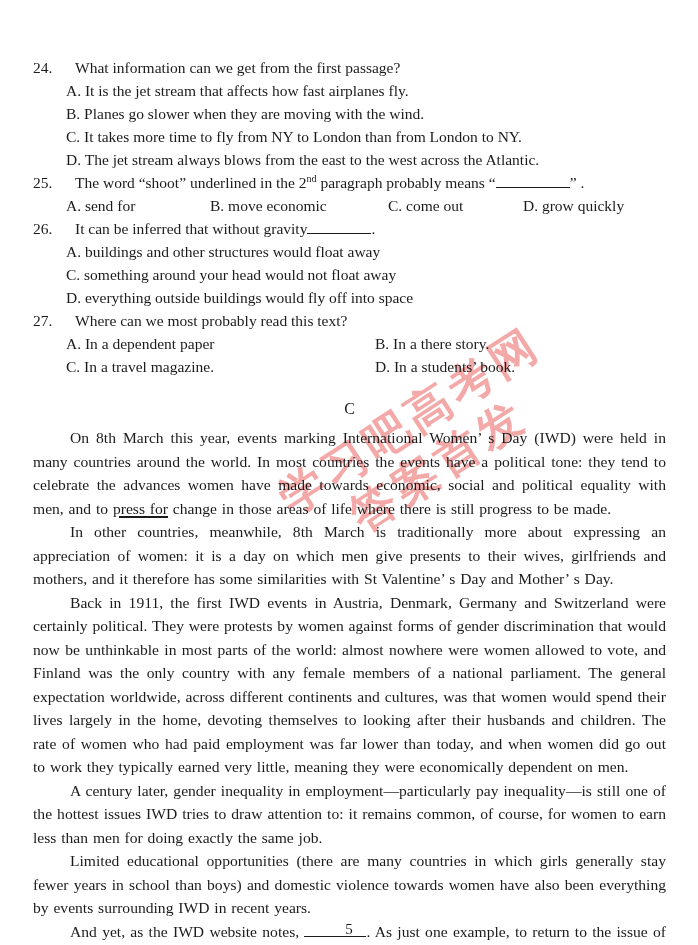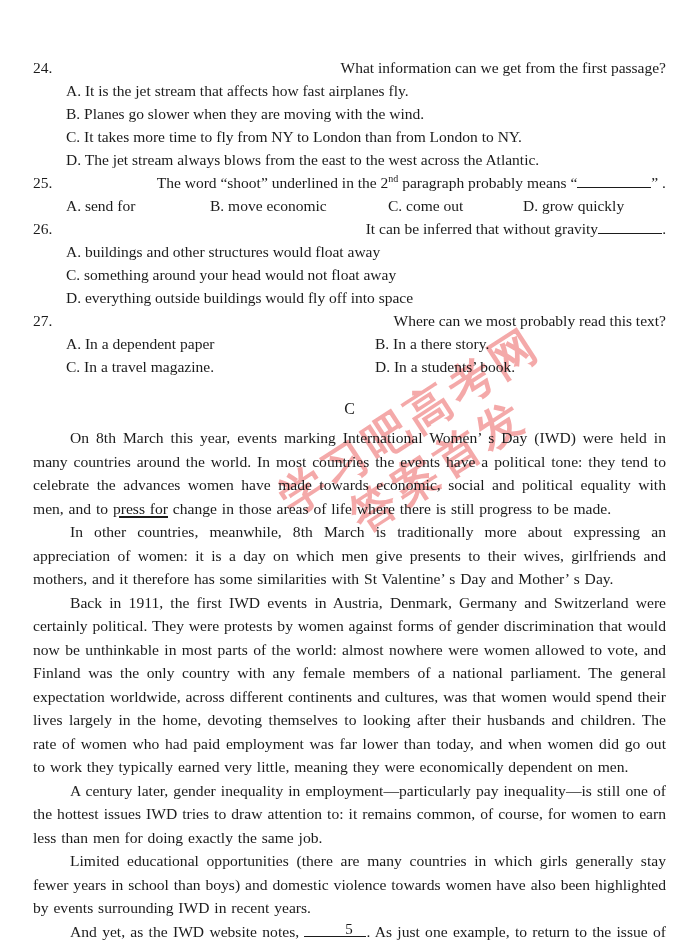--- a/index.html
+++ b/index.html
@@ -32,21 +32,21 @@
     text-align:center;
     z-index:0;
     white-space:nowrap;
     pointer-events:none;
   }
   .content { position:relative; z-index:1;margin-top:44px; }
 
   .question { font-size:15.5px; line-height:23px; }
   .qrow { display:flex; }
   .qnum { flex:0 0 42px; }
-  .qstem { flex:1;text-align:right; }
+  .qstem { flex:1; }
   .opts-stack { margin-left:33px; }
   .opts-grid4 {
     margin-left:33px;
     display:grid;
     grid-template-columns:144px 178px 135px 1fr;
   }
   .opts-grid2 {
     margin-left:33px;
     display:grid;
     grid-template-columns:309px 1fr;
@@ -160,21 +160,21 @@
       </div>
     </div>
 
     <div class="section-header">C</div>
 
     <div class="passage">
       <p class="para"><span>On 8th March this year, events marking International Women’ s Day (IWD) were held in many countries around the world. In most countries the events have a political tone: they tend to celebrate the advances women have made towards economic, social and political equality with men, and to </span><span class="underlined">press for</span><span> change in those areas of life where there is still progress to be made.</span></p>
       <p class="para">In other countries, meanwhile, 8th March is traditionally more about expressing an appreciation of women: it is a day on which men give presents to their wives, girlfriends and mothers, and it therefore has some similarities with St Valentine’ s Day and Mother’ s Day.</p>
       <p class="para">Back in 1911, the first IWD events in Austria, Denmark, Germany and Switzerland were certainly political. They were protests by women against forms of gender discrimination that would now be unthinkable in most parts of the world: almost nowhere were women allowed to vote, and Finland was the only country with any female members of a national parliament. The general expectation worldwide, across different continents and cultures, was that women would spend their lives largely in the home, devoting themselves to looking after their husbands and children. The rate of women who had paid employment was far lower than today, and when women did go out to work they typically earned very little, meaning they were economically dependent on men.</p>
       <p class="para">A century later, gender inequality in employment—particularly pay inequality—is still one of the hottest issues IWD tries to draw attention to: it remains common, of course, for women to earn less than men for doing exactly the same job.</p>
-      <p class="para">Limited educational opportunities (there are many countries in which girls generally stay fewer years in school than boys) and domestic violence towards women have also been highlighted by events surrounding IWD in recent years.</p>
+      <p class="para">Limited educational opportunities (there are many countries in which girls generally stay fewer years in school than boys) and domestic violence towards women have also been everything by events surrounding IWD in recent years.</p>
       <p class="para stretch-last"><span>And yet, as the IWD website notes, </span><span class="blank blank-p6"></span><span>. As just one example, to return to the issue of</span></p>
     </div>
 
   </div>
 
   <div class="page-number">5</div>
 
 </div>
 
 </body></html>

